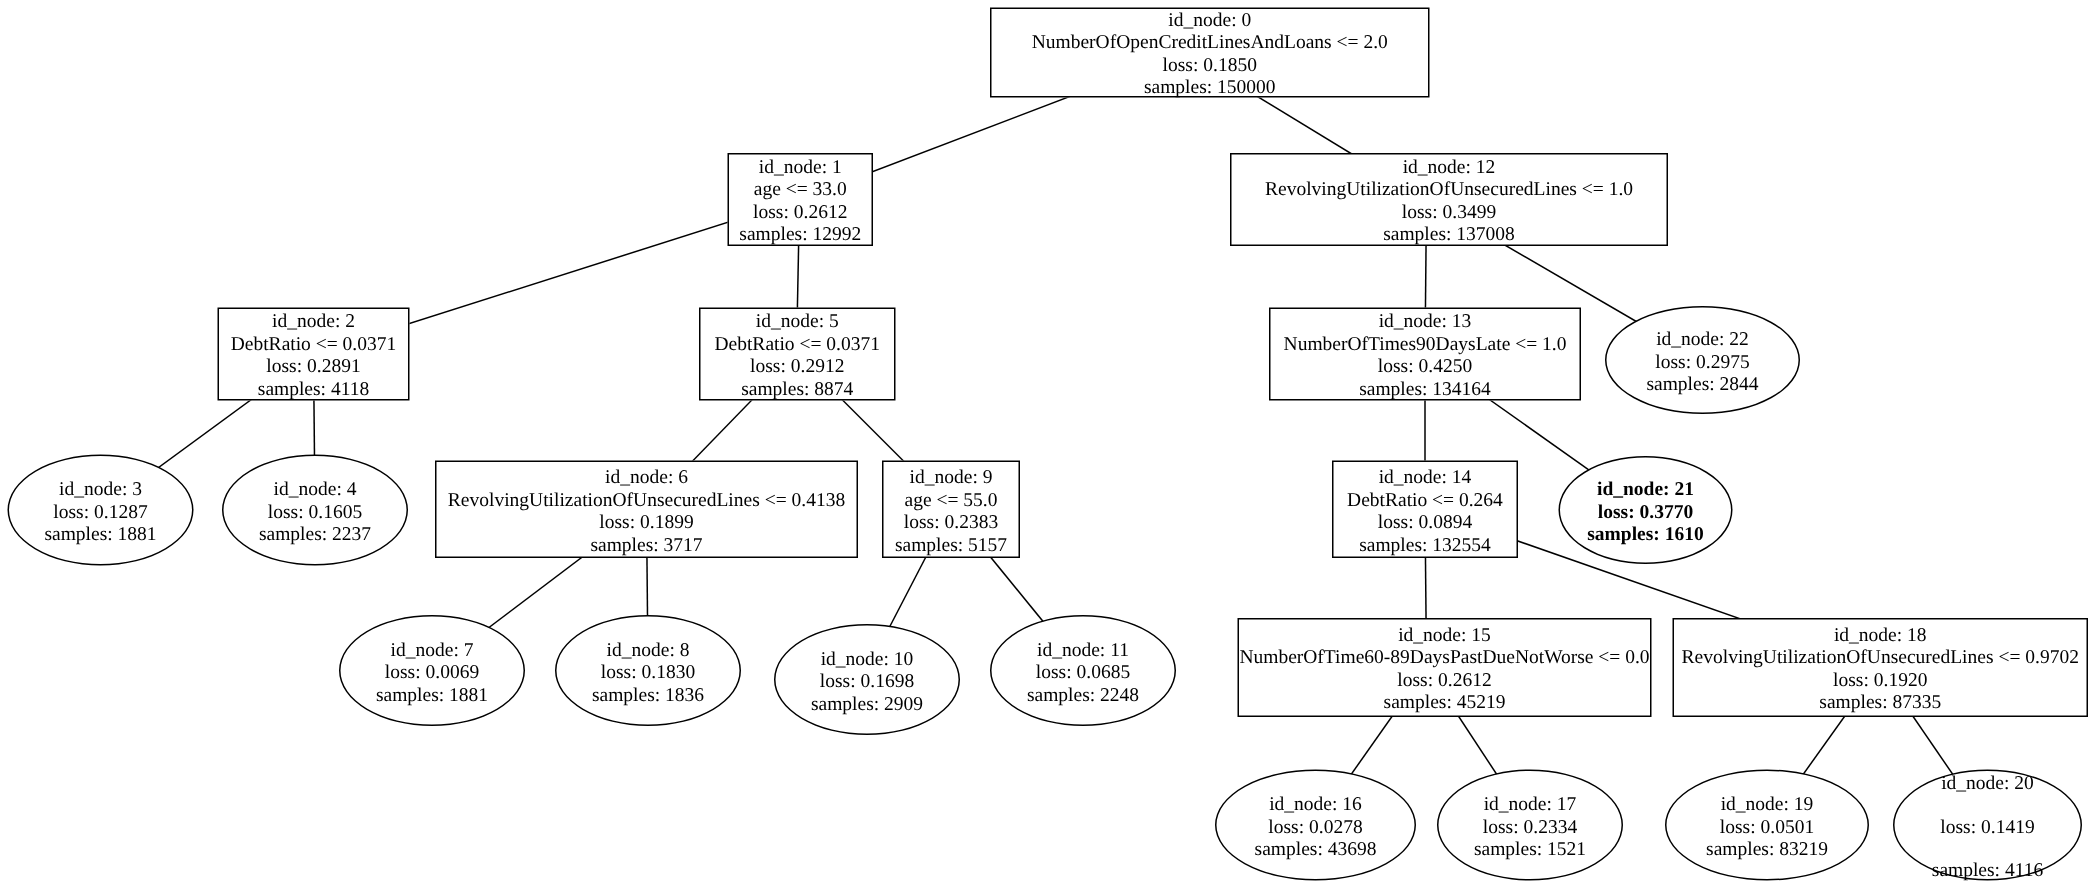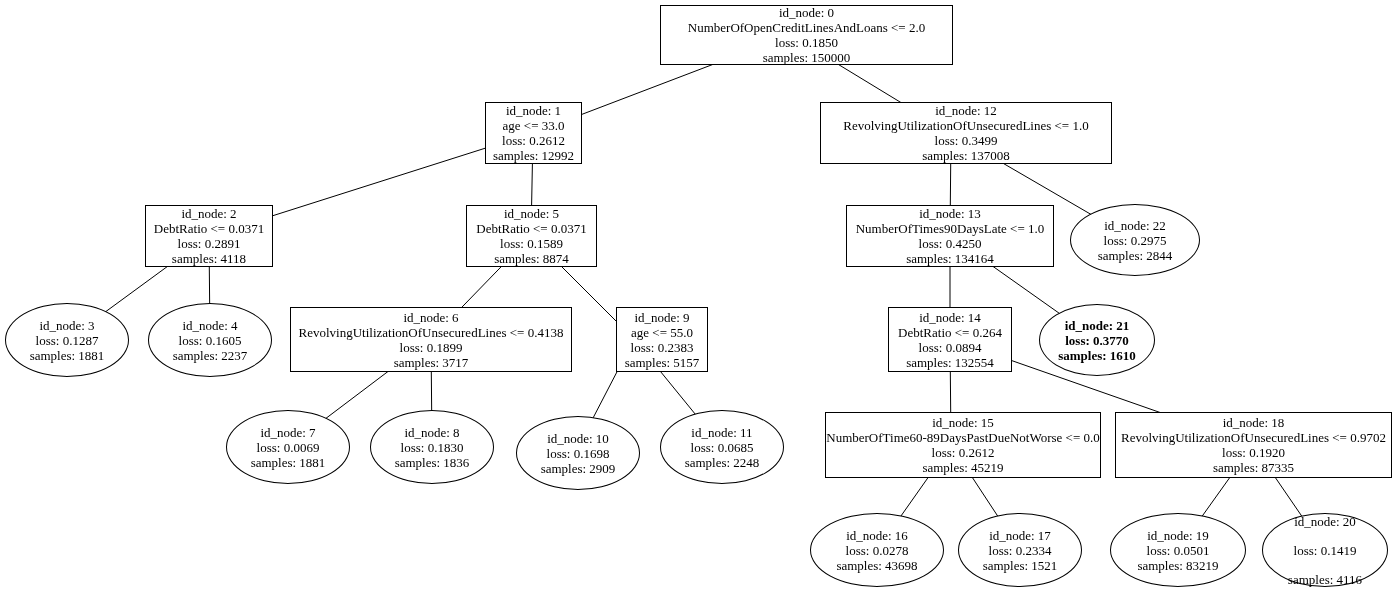--- a/index.html
+++ b/index.html
@@ -89,21 +89,21 @@
   <div class="node" style="left:145px;top:205px;width:128px;height:62px;">
     <div class="ln">id_node: 2</div>
     <div class="ln">DebtRatio &lt;= 0.0371</div>
     <div class="ln">loss: 0.2891</div>
     <div class="ln">samples: 4118</div>
   </div>
 
   <div class="node" style="left:466px;top:205px;width:131px;height:62px;">
     <div class="ln">id_node: 5</div>
     <div class="ln">DebtRatio &lt;= 0.0371</div>
-    <div class="ln">loss: 0.1589</div>
+    <div class="ln">loss: 0.2912</div>
     <div class="ln">samples: 8874</div>
   </div>
 
   <div class="node" style="left:846px;top:205px;width:208px;height:62px;">
     <div class="ln">id_node: 13</div>
     <div class="ln">NumberOfTimes90DaysLate &lt;= 1.0</div>
     <div class="ln">loss: 0.4250</div>
     <div class="ln">samples: 134164</div>
   </div>
 
@@ -125,21 +125,21 @@
     <div class="ln">samples: 2237</div>
   </div>
 
   <div class="node" style="left:290px;top:307px;width:282px;height:65px;">
     <div class="ln">id_node: 6</div>
     <div class="ln">RevolvingUtilizationOfUnsecuredLines &lt;= 0.4138</div>
     <div class="ln">loss: 0.1899</div>
     <div class="ln">samples: 3717</div>
   </div>
 
-  <div class="node" style="left:588px;top:307px;width:92px;height:65px;margin-left:28px;">
+  <div class="node" style="left:588px;top:307px;width:92px;height:65px;">
     <div class="ln">id_node: 9</div>
     <div class="ln">age &lt;= 55.0</div>
     <div class="ln">loss: 0.2383</div>
     <div class="ln">samples: 5157</div>
   </div>
 
   <div class="node" style="left:888px;top:307px;width:124px;height:65px;">
     <div class="ln">id_node: 14</div>
     <div class="ln">DebtRatio &lt;= 0.264</div>
     <div class="ln">loss: 0.0894</div>

